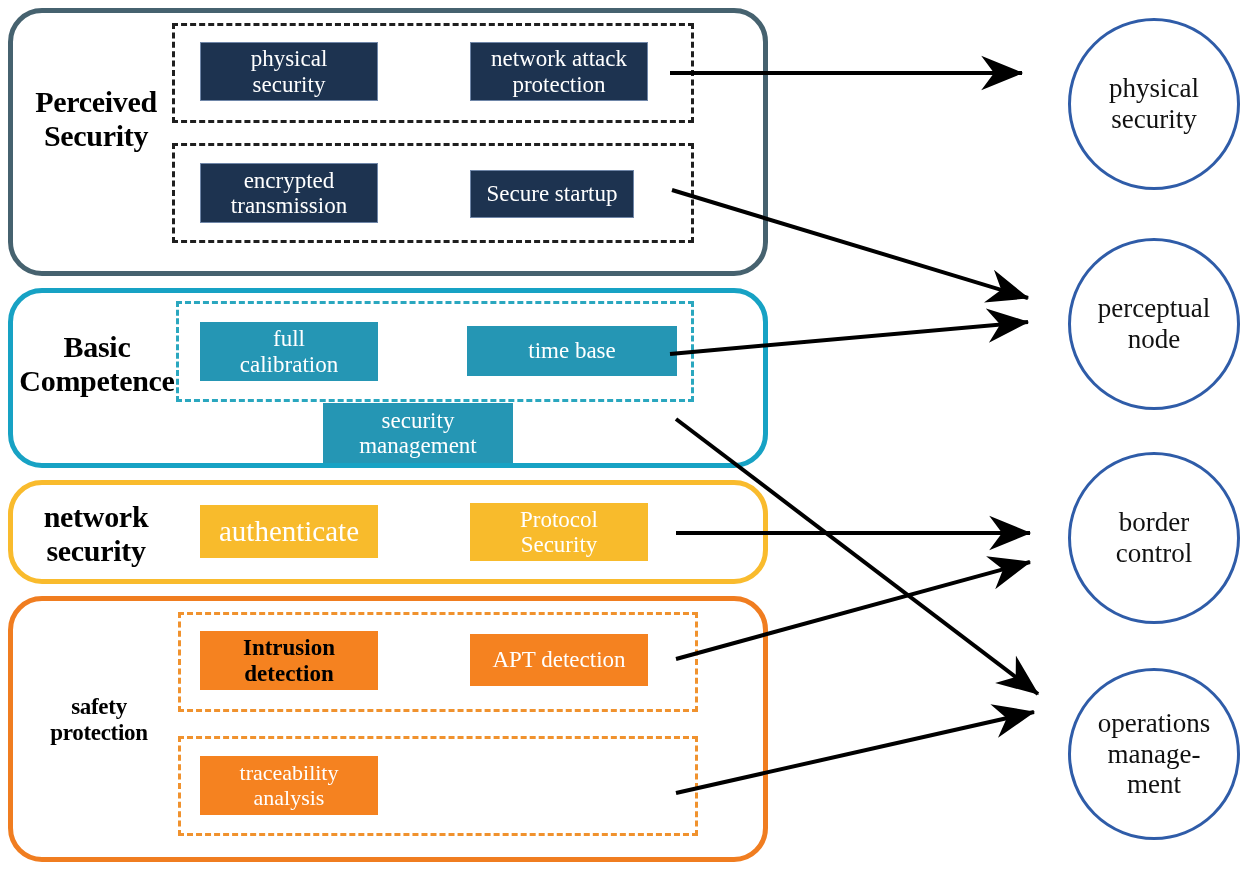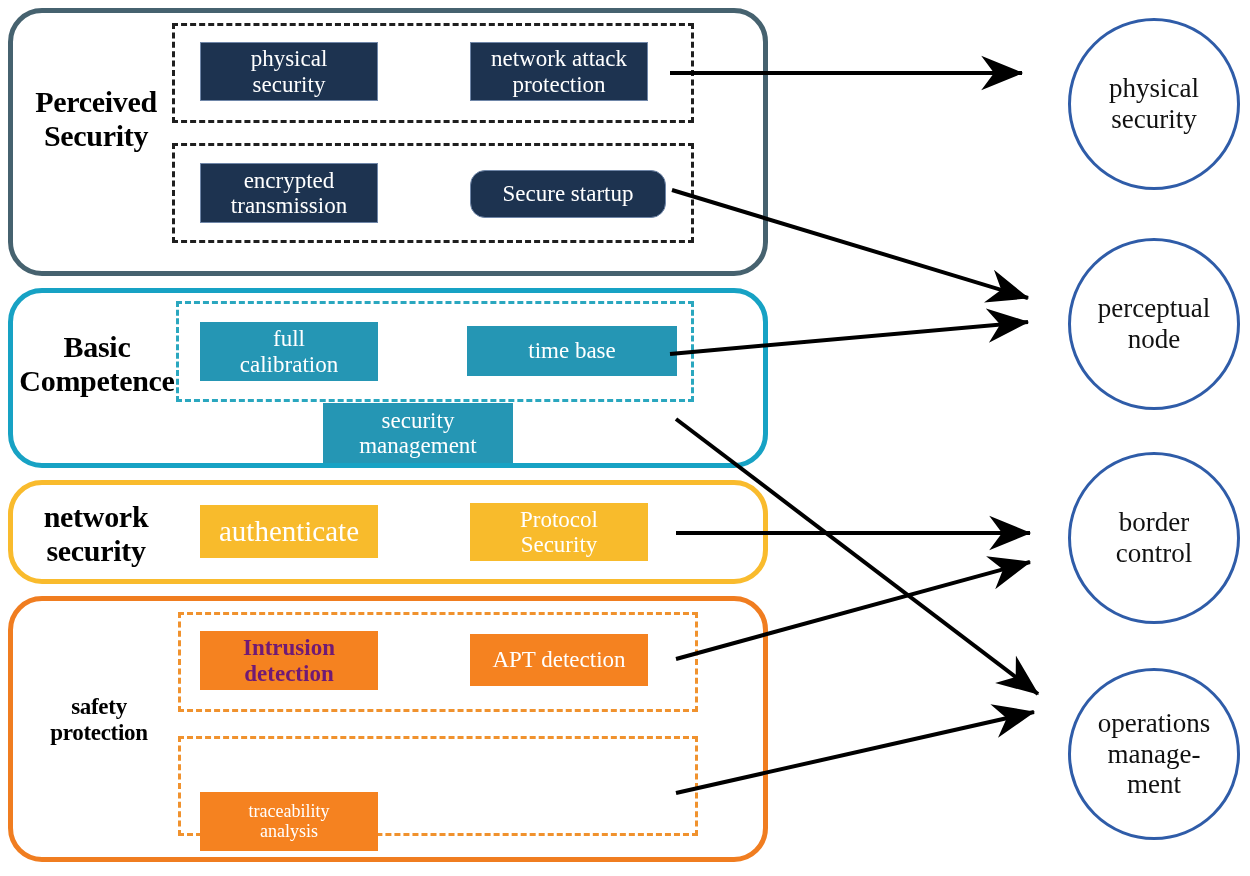--- a/index.html
+++ b/index.html
@@ -57,21 +57,21 @@
     text-align: center;
     line-height: 1.1;
     color: #ffffff;
     white-space: pre-line;
     letter-spacing: 0px;
   }
   .cap.navy   { background: #1d3350; border: 1px solid #6f86a8; }
   .cap.teal   { background: #2596b4; }
   .cap.amber  { background: #f8bb2c; }
   .cap.orange { background: #f58220; }
-  .cap.alert  { color: #701a75; font-weight: bold; }
+  .cap.alert  { color: #000000; font-weight: bold; }
 
   
   .node {
     position: absolute;
     border-radius: 50%;
     border: 3px solid #2f5ca8;
     background: #ffffff;
     display: flex;
     align-items: center;
     justify-content: center;
@@ -105,21 +105,21 @@
 security</div>
 
   <div class="cap navy" style="left:470px; top:42px; width:178px; height:59px; font-size:23px;">network attack
 protection</div>
 
   <div class="group d-slate" style="left:172px; top:143px; width:522px; height:100px;"></div>
 
   <div class="cap navy" style="left:200px; top:163px; width:178px; height:60px; font-size:23px;">encrypted
 transmission</div>
 
-  <div class="cap navy" style="left:470px; top:170px; width:196px; height:48px; font-size:23px;border-radius:15px;">Secure startup</div>
+  <div class="cap navy" style="left:470px; top:170px; width:164px; height:48px; font-size:23px;">Secure startup</div>
 
   <div class="layer cyan" style="left:8px; top:288px; width:760px; height:180px;"></div>
 
   <div class="layer-label" style="left:6px; top:330px; width:182px; font-size:30px;">Basic
 Competence</div>
 
   <div class="group d-cyan" style="left:176px; top:301px; width:518px; height:101px;"></div>
 
   <div class="cap teal" style="left:200px; top:322px; width:178px; height:59px; font-size:23px;">full
 calibration</div>
@@ -146,21 +146,21 @@
 
   <div class="group d-orange" style="left:178px; top:612px; width:520px; height:100px;"></div>
 
   <div class="cap orange alert" style="left:200px; top:631px; width:178px; height:59px; font-size:23px;">Intrusion
 detection</div>
 
   <div class="cap orange" style="left:470px; top:634px; width:178px; height:52px; font-size:23px;">APT detection</div>
 
   <div class="group d-orange" style="left:178px; top:736px; width:520px; height:100px;"></div>
 
-  <div class="cap orange" style="left:200px; top:792px; width:178px; height:59px; font-size:18px;">traceability
+  <div class="cap orange" style="left:200px; top:756px; width:178px; height:59px; font-size:22px;">traceability
 analysis</div>
 
 
   <div class="node" style="left:1068px; top:18px; width:172px; height:172px; font-size:27px;">physical
 security</div>
 
   <div class="node" style="left:1068px; top:238px; width:172px; height:172px; font-size:27px;">perceptual
 node</div>
 
   <div class="node" style="left:1068px; top:452px; width:172px; height:172px; font-size:27px;">border

